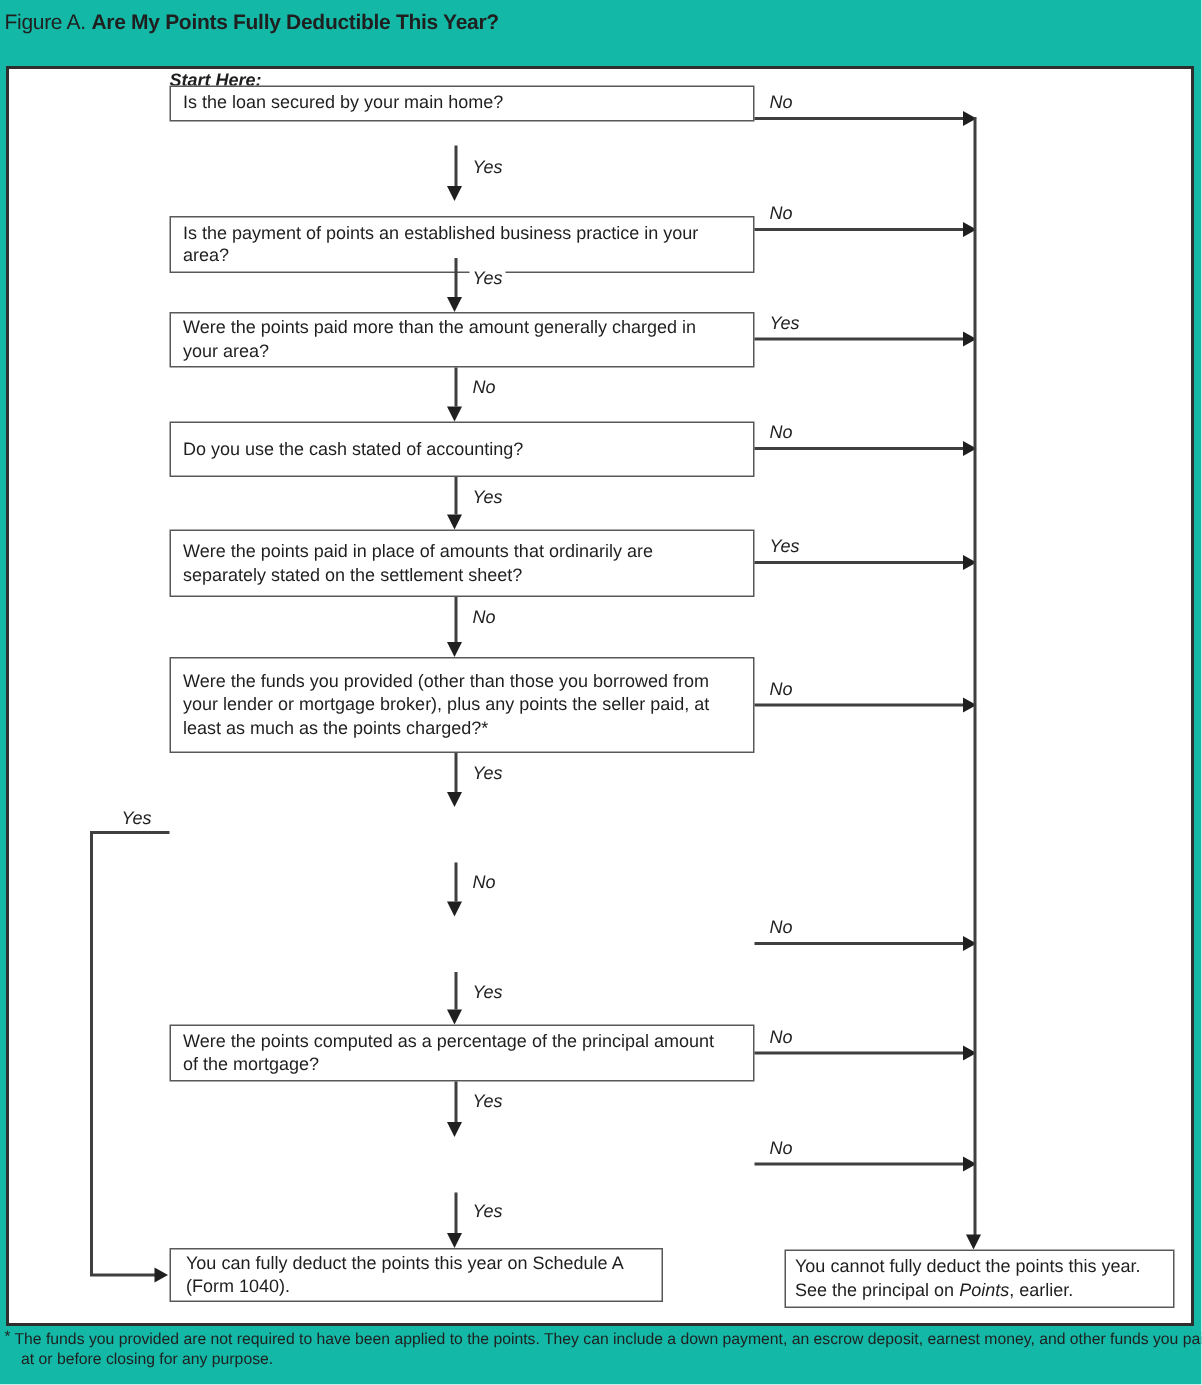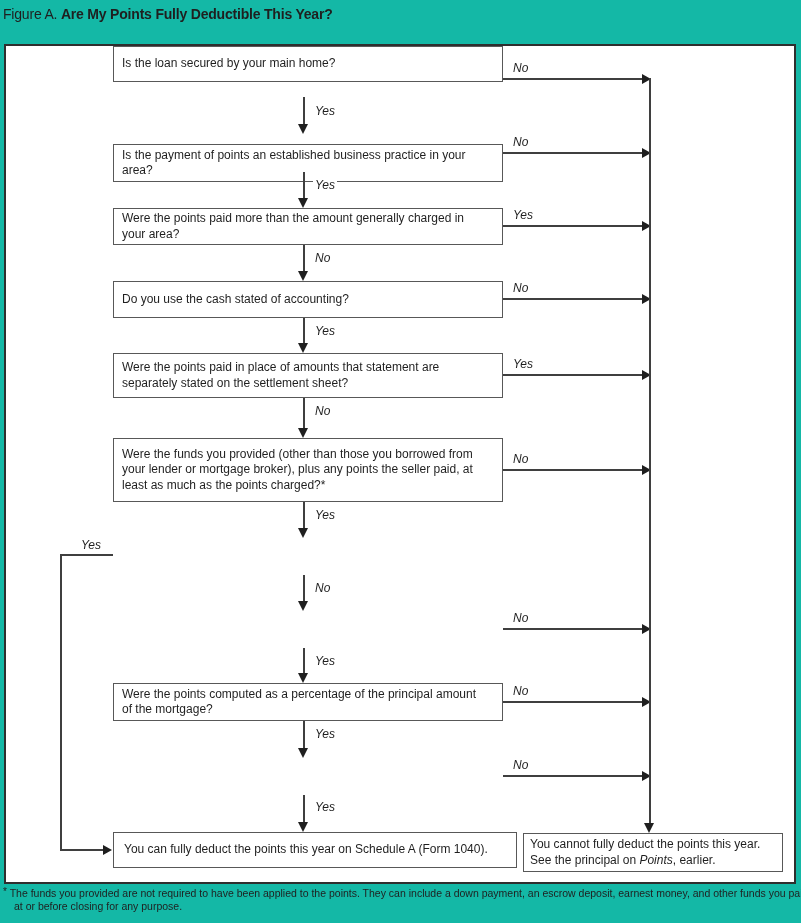--- a/index.html
+++ b/index.html
@@ -13,21 +13,21 @@
   .frame{position:absolute;left:4px;top:44px;width:792px;height:840px;
     border:2px solid #2e2e2e;box-sizing:border-box;background:#ffffff;}
   .start{position:absolute;left:113px;top:46px;width:390px;
     font-weight:bold;font-style:italic;font-size:12px;}
   .qbox{position:absolute;left:113px;width:390px;box-sizing:border-box;
     border:1.5px solid #585858;background:#ffffff;
     display:flex;align-items:center;
     padding:2px 16px 2px 8px;font-size:12px;line-height:15.5px;}
   .rbox{position:absolute;box-sizing:border-box;border:1.5px solid #585858;background:#ffffff;
     font-size:12px;line-height:15.5px;}
-  .rbox.yes{left:113px;top:832px;width:404px;height:36px;display:flex;align-items:center;padding:2px 8px 2px 10px;text-align:center;}
+  .rbox.yes{left:113px;top:832px;width:329px;height:36px;display:flex;align-items:center;padding:2px 8px 2px 10px;}
   .rbox.no{left:523px;top:833px;width:260px;height:39px;padding:3px 6px;}
   .hline{position:absolute;height:1.5px;background:#3f3f3f;}
   .vline{position:absolute;width:1.5px;background:#3f3f3f;}
   .tri-right{position:absolute;width:0;height:0;
     border-top:5px solid transparent;border-bottom:5px solid transparent;
     border-left:9px solid #1f1f1f;}
   .tri-down{position:absolute;width:0;height:0;
     border-left:5.5px solid transparent;border-right:5.5px solid transparent;
     border-top:10px solid #1f1f1f;}
   .lbl{position:absolute;font-style:italic;font-size:12px;color:#1f1f1f;background:#ffffff;padding:0 2px;white-space:nowrap;}
@@ -44,34 +44,34 @@
 
   <div class="title">
     <span>Figure A.</span>
     <b>Are My Points Fully Deductible This Year?</b>
   </div>
 
   <div class="frame"></div>
 
   <div class="start">Start Here:</div>
 
-  <div class="qbox" style="top:46px;height:36px">
+  <div class="qbox" style="top:57px;height:24px">
     <span>Is the loan secured by your main home?</span>
   </div>
   <div class="qbox" style="top:144px;height:38px">
     <span>Is the payment of points an established business practice in your area?</span>
   </div>
   <div class="qbox" style="top:208px;height:37px">
     <span>Were the points paid more than the amount generally charged in your area?</span>
   </div>
   <div class="qbox" style="top:281px;height:37px">
     <span>Do you use the cash stated of accounting?</span>
   </div>
   <div class="qbox" style="top:353px;height:45px">
-    <span>Were the points paid in place of amounts that statement are separately stated on the settlement sheet?</span>
+    <span>Were the points paid in place of amounts that ordinarily are separately stated on the settlement sheet?</span>
   </div>
   <div class="qbox" style="top:438px;height:64px">
     <span>Were the funds you provided (other than those you borrowed from your lender or mortgage broker), plus any points the seller paid, at least as much as the points charged?*</span>
   </div>
   <div class="qbox" style="top:683px;height:38px">
     <span>Were the points computed as a percentage of the principal amount of the mortgage?</span>
   </div>
 
   <div class="vline" style="left:303px;top:97px;height:28px"></div>
   <div class="tri-down" style="left:298px;top:124px"></div>

